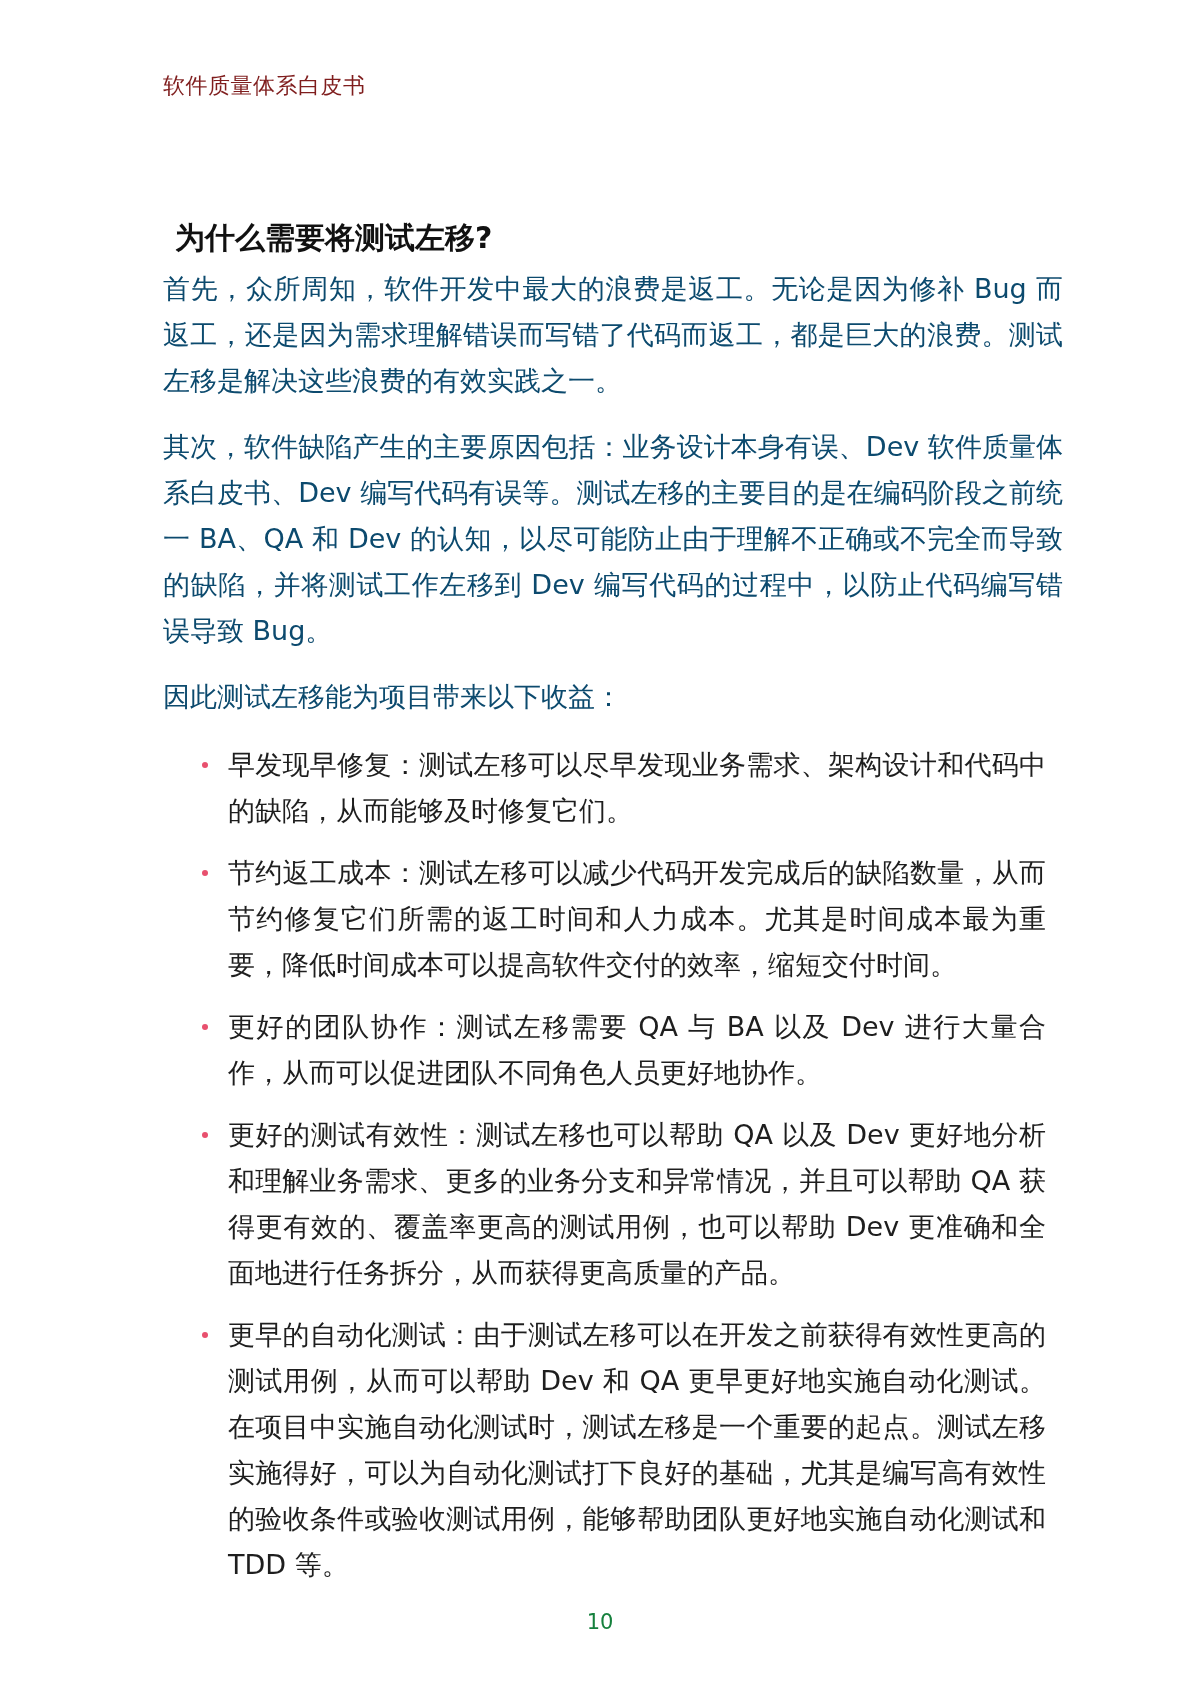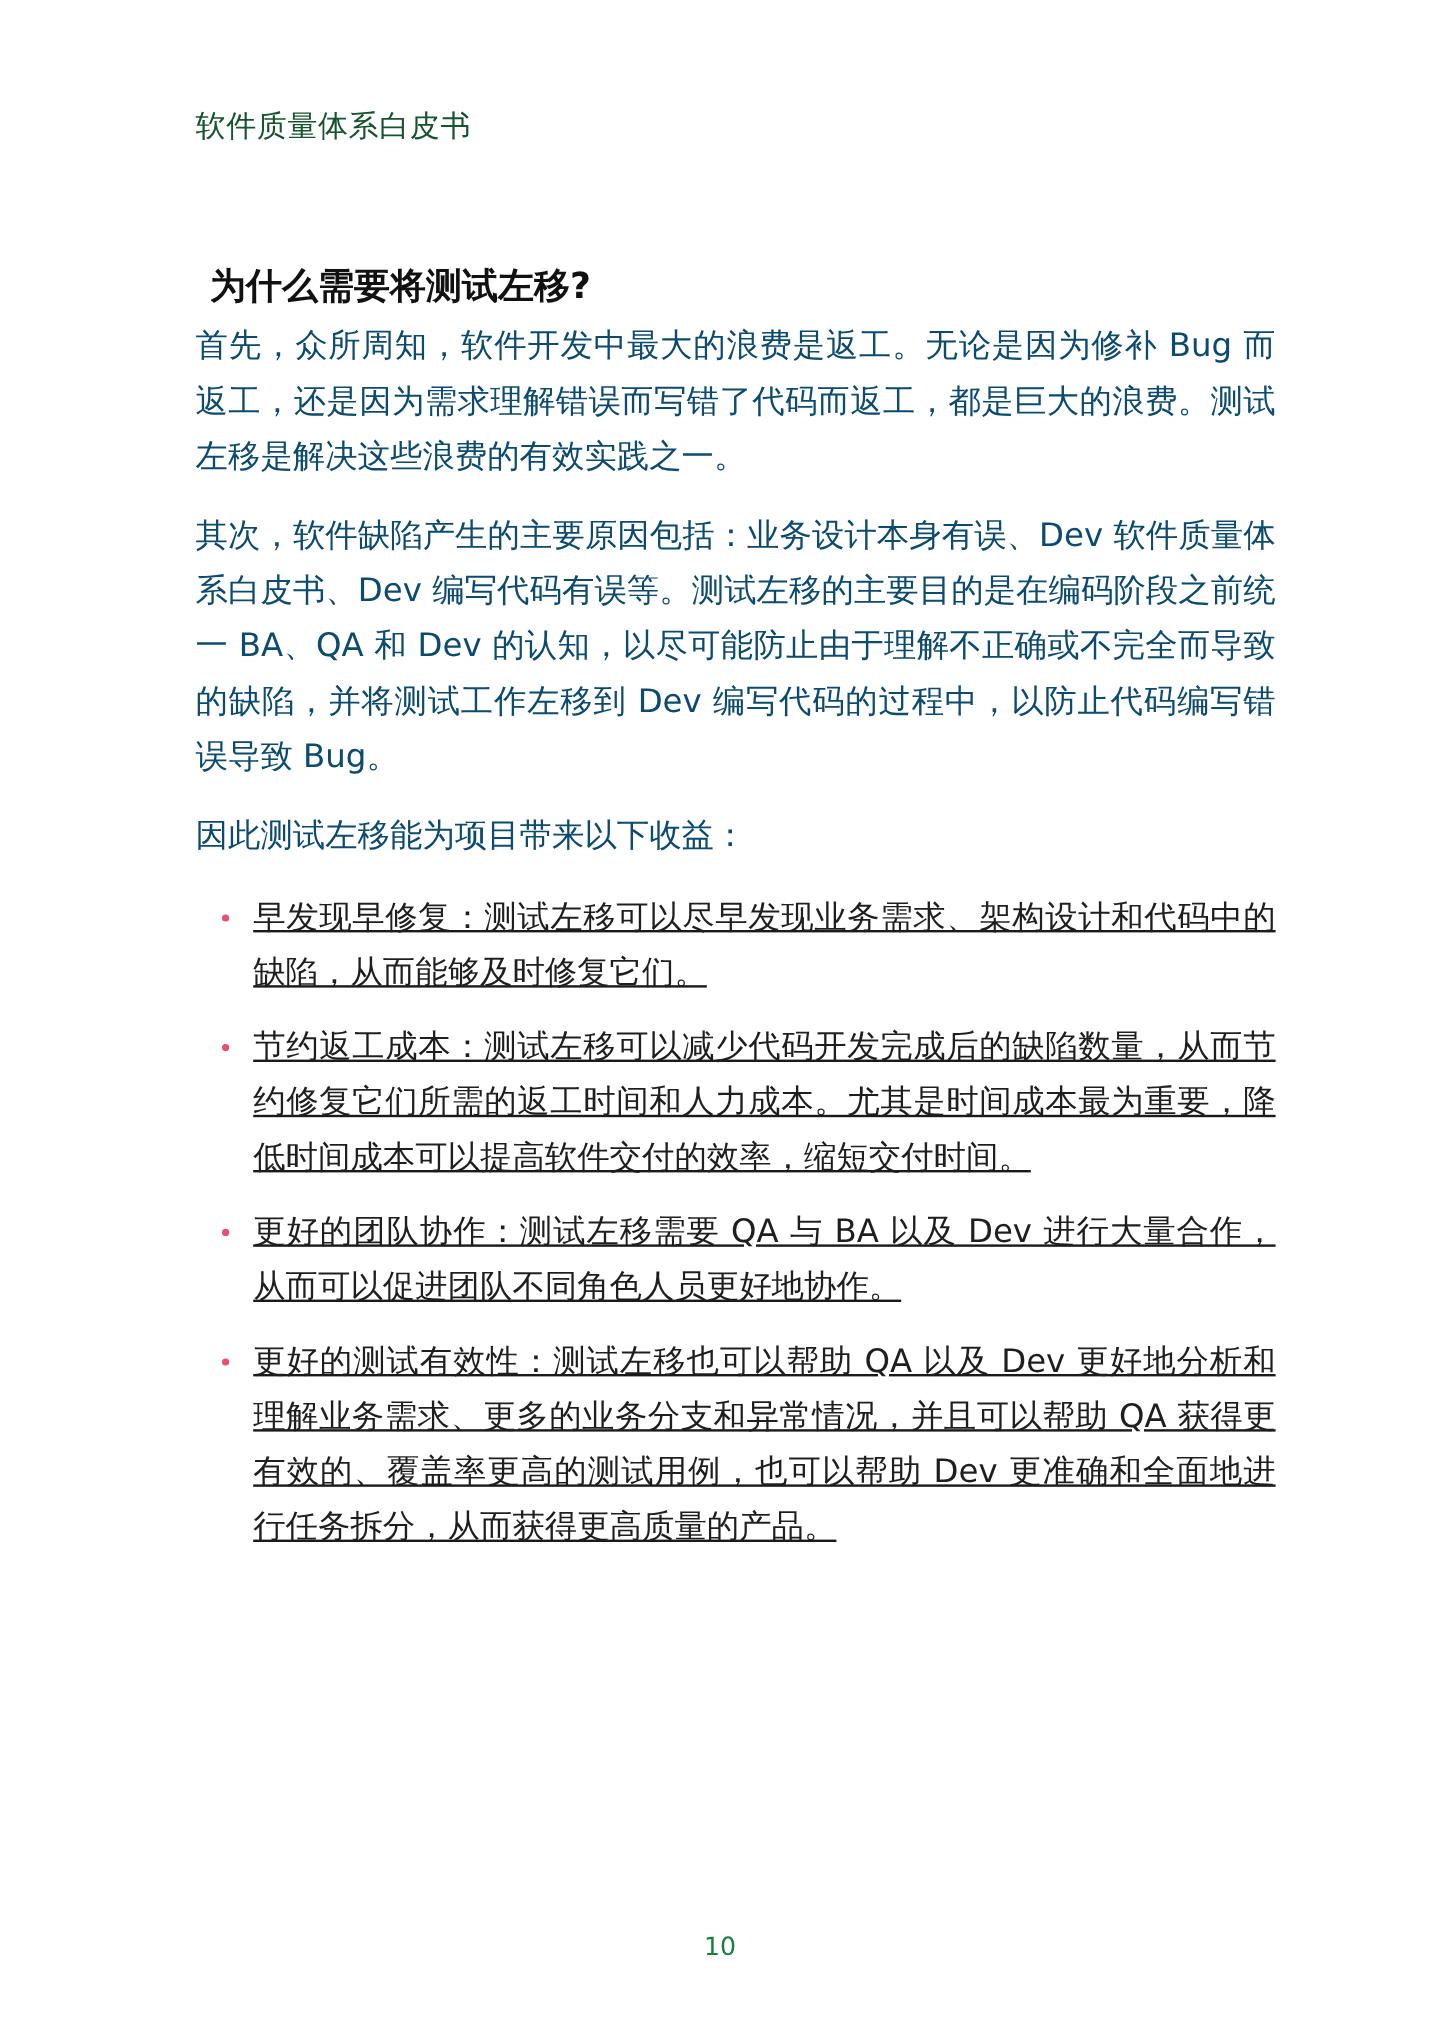--- a/index.html
+++ b/index.html
@@ -16,24 +16,24 @@
       color: #1a1a1a;
     }
     .page {
       position: absolute;
       left: 163px;
       top: 0;
       width: 900px;
     }
     .running-header {
       position: absolute;
-      top: 88px;
+      top: 71px;
       left: 0;
-      font-size: 25px;
-      color: #14532d;
+      font-size: 22px;
+      color: #7f1d1d;
       letter-spacing: 0.5px;
       white-space: nowrap;
     }
     .section-title {
       position: absolute;
       top: 206px;
       left: 0;
       margin: 12px;
       font-size: 30px;
       font-weight: bold;
@@ -51,23 +51,22 @@
       font-size: 27px;
       line-height: 46px;
       color: #0c4a6e;
       text-align: justify;
     }
     .para.lead {
       margin-bottom: 22px;
     }
     .benefit-list {
       list-style: none;
-      margin: 0;
+      margin: 17px;
       padding: 0 0 0 48px;
-      text-decoration: underline;
     }
     .benefit-item {
       position: relative;
       font-size: 27px;
       line-height: 46px;
       color: #1e1e1e;
       margin-bottom: 16px;
       text-align: justify;
     }
     .bullet-dot {
@@ -112,17 +111,21 @@
         <span>节约返工成本：测试左移可以减少代码开发完成后的缺陷数量，从而节约修复它们所需的返工时间和人力成本。尤其是时间成本最为重要，降低时间成本可以提高软件交付的效率，缩短交付时间。</span>
       </li>
       <li class="benefit-item">
         <span class="bullet-dot"></span>
         <span>更好的团队协作：测试左移需要 QA 与 BA 以及 Dev 进行大量合作，从而可以促进团队不同角色人员更好地协作。</span>
       </li>
       <li class="benefit-item">
         <span class="bullet-dot"></span>
         <span>更好的测试有效性：测试左移也可以帮助 QA 以及 Dev 更好地分析和理解业务需求、更多的业务分支和异常情况，并且可以帮助 QA 获得更有效的、覆盖率更高的测试用例，也可以帮助 Dev 更准确和全面地进行任务拆分，从而获得更高质量的产品。</span>
       </li>
+      <li class="benefit-item">
+        <span class="bullet-dot"></span>
+        <span>更早的自动化测试：由于测试左移可以在开发之前获得有效性更高的测试用例，从而可以帮助 Dev 和 QA 更早更好地实施自动化测试。在项目中实施自动化测试时，测试左移是一个重要的起点。测试左移实施得好，可以为自动化测试打下良好的基础，尤其是编写高有效性的验收条件或验收测试用例，能够帮助团队更好地实施自动化测试和 TDD 等。</span>
+      </li>
     </ul>
   </div>
 </div>
 
 <div class="page-number">10</div>
 
 </body></html>

